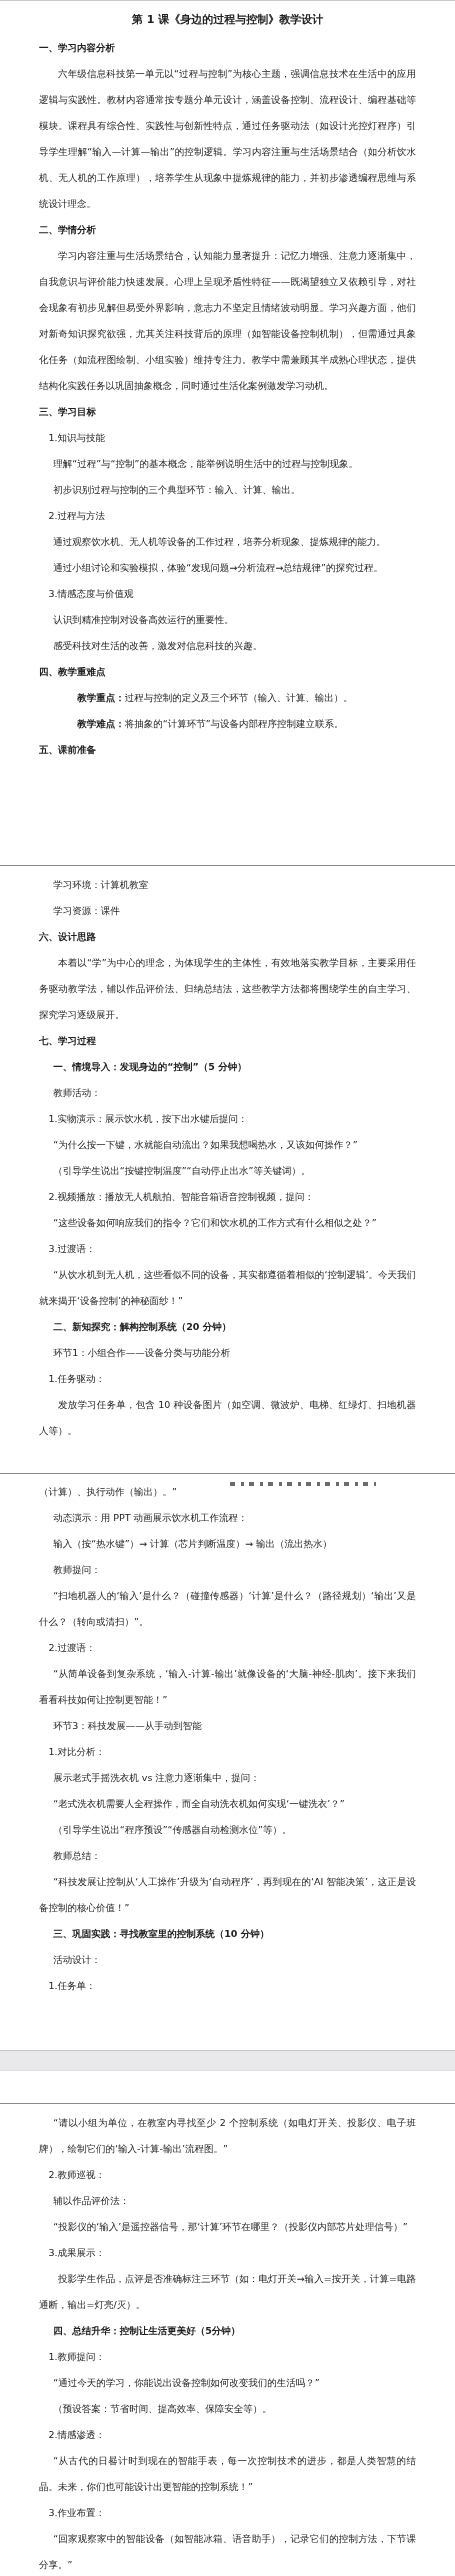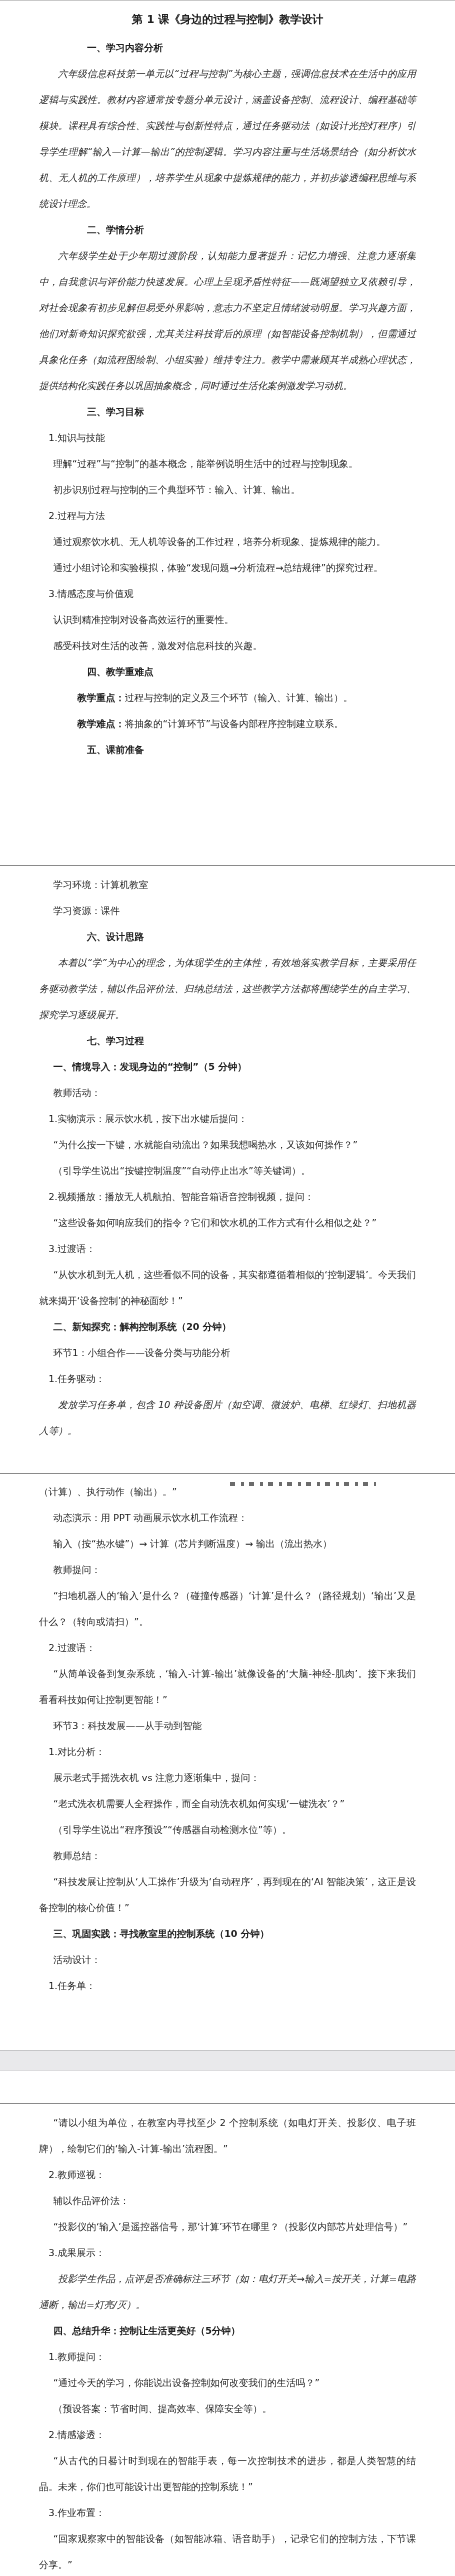--- a/index.html
+++ b/index.html
@@ -12,23 +12,23 @@
     font-size:9.5px;
     color:#222222;
     line-height:26px;
   }
   .topline{border-top:1.5px solid #c9c9c9;margin:0;}
   .page-divider{border:none;border-top:1.5px solid #8a8a8a;margin:0;}
   .page-gap{height:19px;background:#e9e9eb;border-top:0.7px solid #c6c6c8;border-bottom:0.7px solid #dcdcde;}
   .inner{padding:0 39px;}
   p{margin:0;padding:0;}
   .title{text-align:center;font-weight:bold;font-size:11px;line-height:31px;margin-top:2.9px;}
-  .h{font-weight:bold;margin-left:48px;}
+  .h{font-weight:bold;}
   .hb{font-weight:bold;text-indent:1.5em;}
-  .para2{text-indent:2em;text-align:justify;font-style:italic;}
+  .para2{text-indent:2em;text-align:justify;}
   .n1{text-indent:1em;}
   .li{text-indent:1.5em;}
   .q{text-indent:1.5em;text-align:justify;}
   .cont{text-indent:0;position:relative;}
   .lab{font-weight:bold;padding-left:24px;}
   .sp140{height:102px;}
   .sp40{height:29px;}
   .sp70{height:51px;}
   .sp44{height:32px;}
   .sp8{height:5.8px;}
@@ -42,21 +42,21 @@
 <body>
 
 <div class="doc-root">
   <div class="topline"></div>
 
   <div class="inner">
     <p class="title">第 1 课《身边的过程与控制》教学设计</p>
     <p class="h">一、学习内容分析</p>
     <p class="para2">六年级信息科技第一单元以“过程与控制”为核心主题，强调信息技术在生活中的应用逻辑与实践性。教材内容通常按专题分单元设计，涵盖设备控制、流程设计、编程基础等模块。课程具有综合性、实践性与创新性特点，通过任务驱动法（如设计光控灯程序）引导学生理解“输入—计算—输出”的控制逻辑。学习内容注重与生活场景结合（如分析饮水机、无人机的工作原理），培养学生从现象中提炼规律的能力，并初步渗透编程思维与系统设计理念。</p>
     <p class="h">二、学情分析</p>
-    <p class="para2">六年级学生处于少年期过渡阶段，认知能力显著提升：记忆力增强、注意力逐渐集中，自我意识与评价能力快速发展。心理上呈现矛盾性特征——既渴望独立又依赖引导，对社会现象有初步见解但易受外界影响，意志力不坚定且情绪波动明显。学习兴趣方面，他们对新奇知识探究欲强，尤其关注科技背后的原理（如智能设备控制机制），但需通过具象化任务（如流程图绘制、小组实验）维持专注力。教学中需兼顾其半成熟心理状态，提供结构化实践任务以巩固抽象概念，同时通过生活化案例激发学习动机。</p>
+    <p class="para2">学习内容注重与生活场景结合，认知能力显著提升：记忆力增强、注意力逐渐集中，自我意识与评价能力快速发展。心理上呈现矛盾性特征——既渴望独立又依赖引导，对社会现象有初步见解但易受外界影响，意志力不坚定且情绪波动明显。学习兴趣方面，他们对新奇知识探究欲强，尤其关注科技背后的原理（如智能设备控制机制），但需通过具象化任务（如流程图绘制、小组实验）维持专注力。教学中需兼顾其半成熟心理状态，提供结构化实践任务以巩固抽象概念，同时通过生活化案例激发学习动机。</p>
     <p class="h">三、学习目标</p>
     <p class="n1">1.知识与技能</p>
     <p class="li">理解“过程”与“控制”的基本概念，能举例说明生活中的过程与控制现象。</p>
     <p class="li">初步识别过程与控制的三个典型环节：输入、计算、输出。</p>
     <p class="n1">2.过程与方法</p>
     <p class="li">通过观察饮水机、无人机等设备的工作过程，培养分析现象、提炼规律的能力。</p>
     <p class="li">通过小组讨论和实验模拟，体验“发现问题→分析流程→总结规律”的探究过程。</p>
     <p class="n1">3.情感态度与价值观</p>
     <p class="li">认识到精准控制对设备高效运行的重要性。</p>
     <p class="li">感受科技对生活的改善，激发对信息科技的兴趣。</p>

